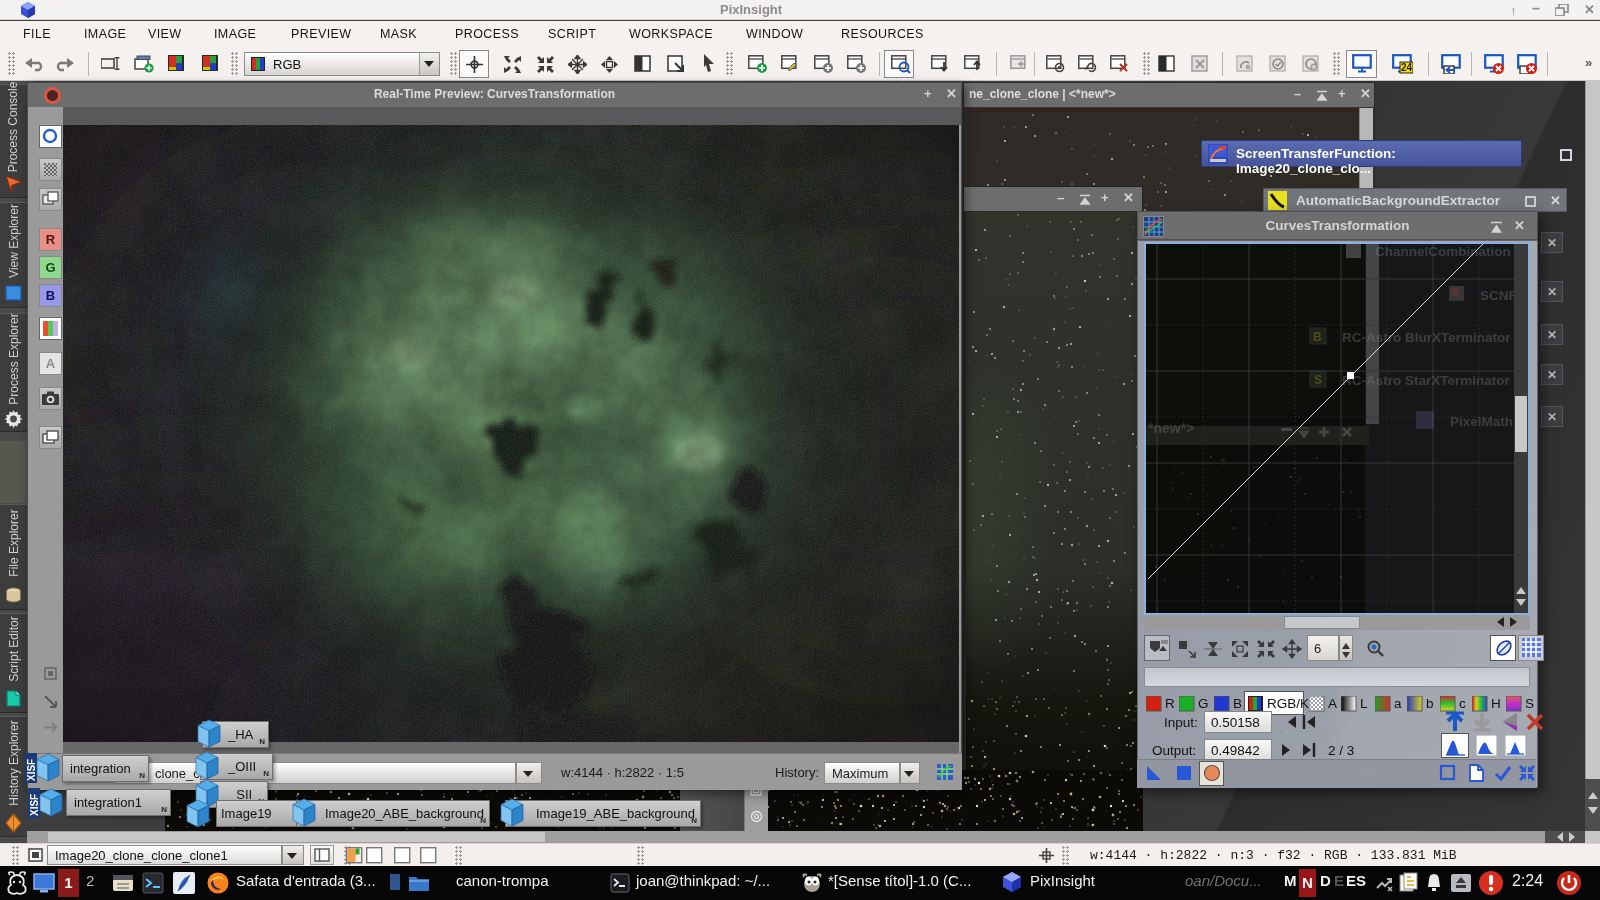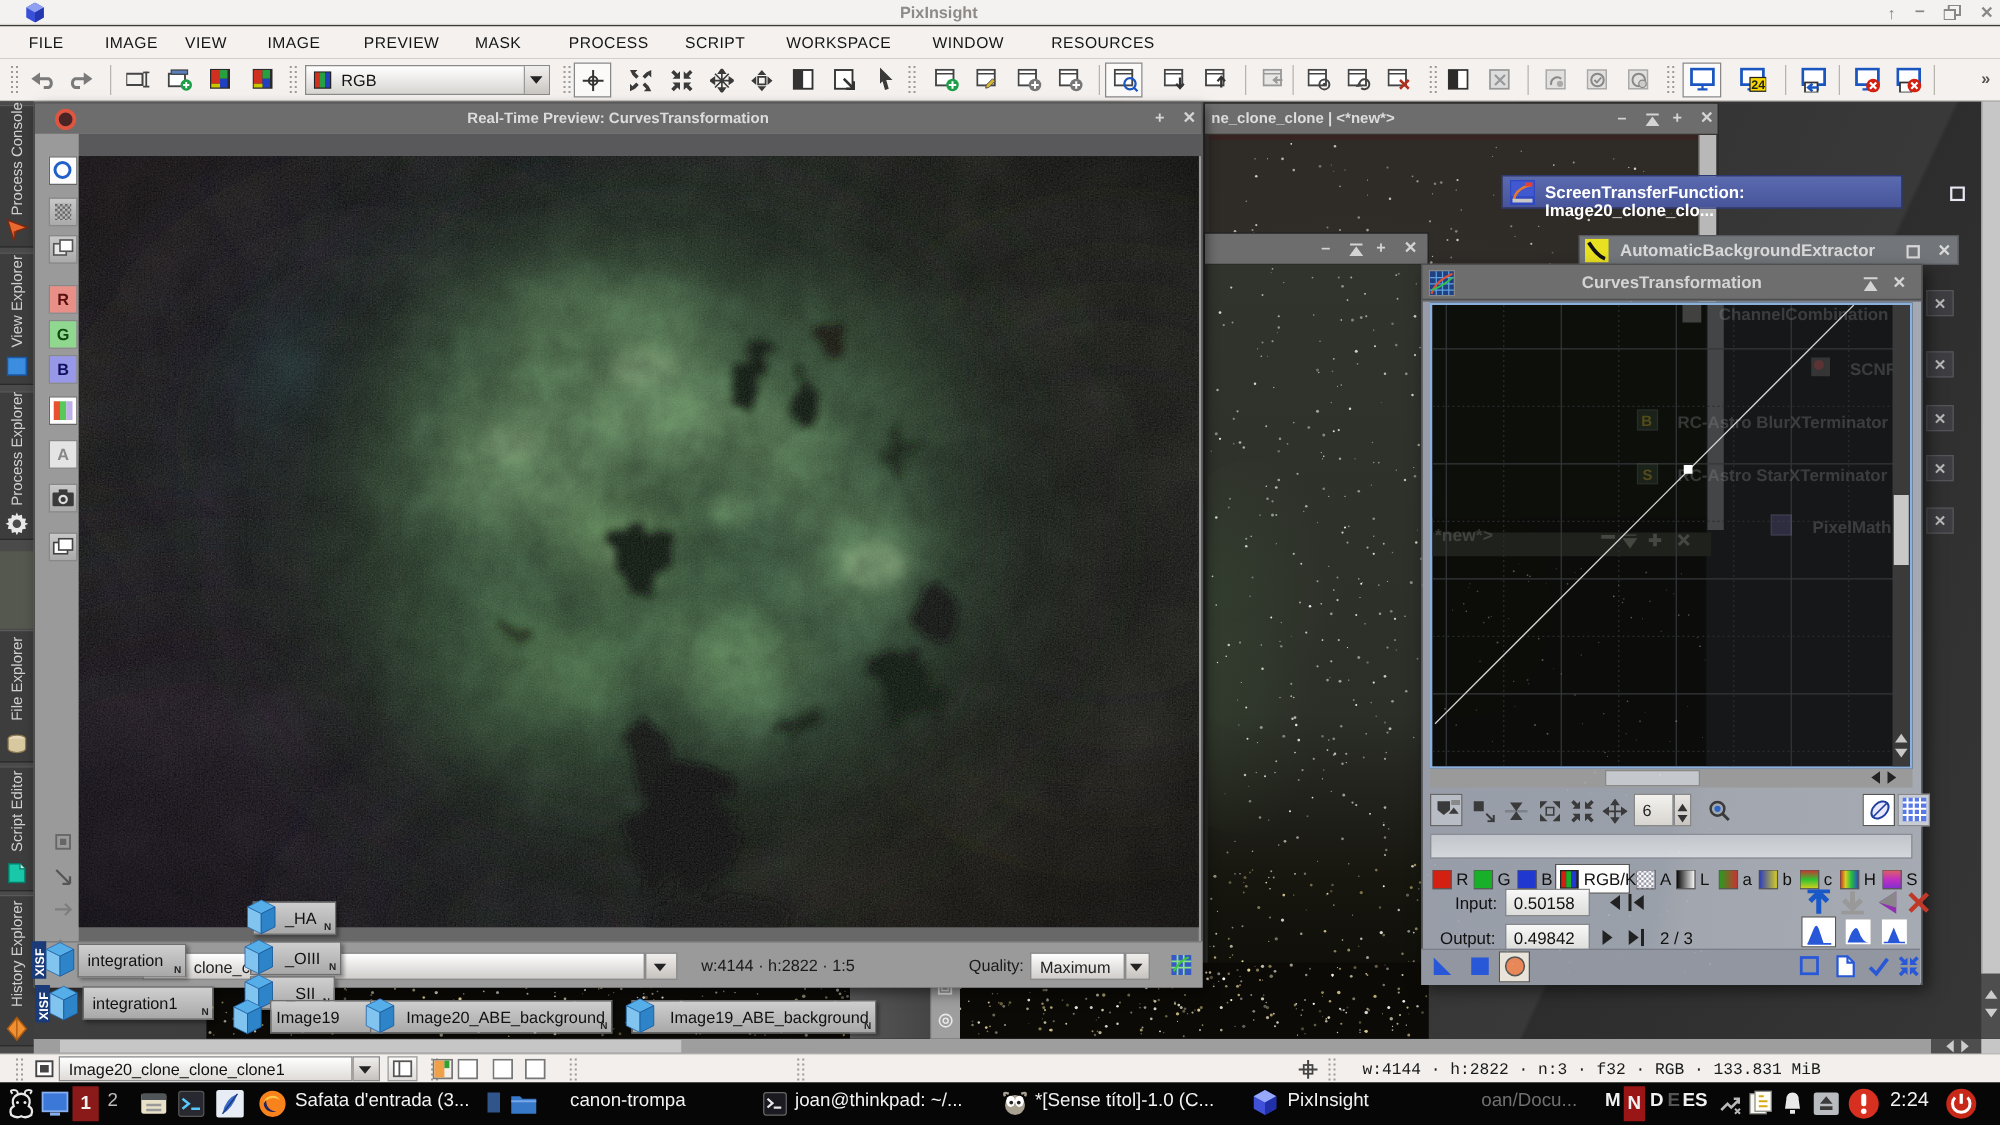--- a/index.html
+++ b/index.html
@@ -1777,21 +1777,21 @@
       </div>
       <div class="abs" style="left:35px;top:659px;width:896px;height:11px;background:#686868;"></div>
       <div class="abs" style="left:1px;top:670px;width:933px;height:37px;background:#9a9a9a;border-top:1px solid #777;">
 <div class="abs" style="left:85px;top:8px;width:402px;height:22px;background:linear-gradient(#ffffff,#d0cdca);border:1px solid #8a8a8a;">
 <div class="abs" style="left:40px;top:3px;font-size:13px;color:#222;">clone_clo</div>
         </div>
 <div class="abs" style="left:487px;top:8px;width:26px;height:22px;background:linear-gradient(#f0eeec,#c6c2be);border:1px solid #8a8a8a;">
           <div style="margin:8px 0 0 6px;width:0;height:0;border:5px solid transparent;border-top:6px solid #222;"></div>
         </div>
 <div class="abs" style="left:532px;top:11px;font-size:13px;color:#1a1a1a;">w:4144 · h:2822 · 1:5</div>
-<div class="abs" style="left:746px;top:11px;font-size:13px;color:#1a1a1a;">Quality:</div>
+<div class="abs" style="left:746px;top:11px;font-size:13px;color:#1a1a1a;">History:</div>
 <div class="abs" style="left:795px;top:8px;width:76px;height:22px;background:linear-gradient(#ffffff,#d0cdca);border:1px solid #8a8a8a;">
           <div style="margin:3px 0 0 7px;font-size:13px;color:#222;">Maximum</div>
         </div>
 <div class="abs" style="left:871px;top:8px;width:20px;height:22px;background:linear-gradient(#f0eeec,#c6c2be);border:1px solid #8a8a8a;">
           <div style="margin:8px 0 0 3px;width:0;height:0;border:5px solid transparent;border-top:6px solid #222;"></div>
         </div>
 <svg class="abs" style="left:908px;top:10px" width="17" height="17">
           <rect width="16" height="16" fill="#3858c8"></rect>
           <path d="M0,5 h16 M0,10 h16 M5,0 v16 M10,0 v16" stroke="#88e088" stroke-width="1.4"></path>
           <path d="M2,13 Q8,3 14,2" stroke="#40c840" stroke-width="1.6" fill="none"></path>
@@ -2452,21 +2452,21 @@
         <circle cx="15" cy="11" r="1.5" fill="#222"></circle>
         <path d="M4,6 Q2,2 7,4 M20,6 q2,-4 -3,-2" stroke="#a8a090" stroke-width="2" fill="none"></path>
       </svg>
 <div class="abs" style="left:828px;top:6px;">*[Sense títol]-1.0 (C...</div>
 <svg class="abs" style="left:1002px;top:6px" width="20" height="20">
         <polygon points="10,0 19,5 19,15 10,20 1,15 1,5" fill="#4050d8"></polygon>
         <polygon points="10,0 19,5 10,10 1,5" fill="#98a8f8"></polygon>
         <polygon points="10,10 19,5 19,15 10,20" fill="#2030a8"></polygon>
       </svg>
 <div class="abs" style="left:1030px;top:6px;">PixInsight</div>
-<div class="abs" style="left:1185px;top:6px;color:#707070;">oan/Docu...</div>
+<div class="abs" style="left:1185px;top:6px;color:#707070;font-style:italic;">oan/Docu...</div>
 <div class="abs" style="left:1284px;top:6px;font-weight:bold;">M</div>
 <div class="abs" style="left:1299px;top:3px;width:17px;height:28px;background:#9a1616;text-align:center;line-height:28px;font-weight:bold;">N</div>
 <div class="abs" style="left:1320px;top:6px;font-weight:bold;">D</div>
 <div class="abs" style="left:1334px;top:6px;font-weight:bold;color:#555;">E</div>
 <div class="abs" style="left:1346px;top:6px;font-weight:bold;">ES</div>
 <svg class="abs" style="left:1374px;top:8px" width="20" height="18">
         <path d="M3,14 l5,-5 3,3 6,-6" stroke="#b8b8b8" stroke-width="2" fill="none"></path>
         <path d="M13,5 h4 v4" stroke="#b8b8b8" stroke-width="2" fill="none"></path>
         <path d="M14,13 l4,4 m0,-4 l-4,4" stroke="#b8b8b8" stroke-width="1.6"></path>
       </svg>

